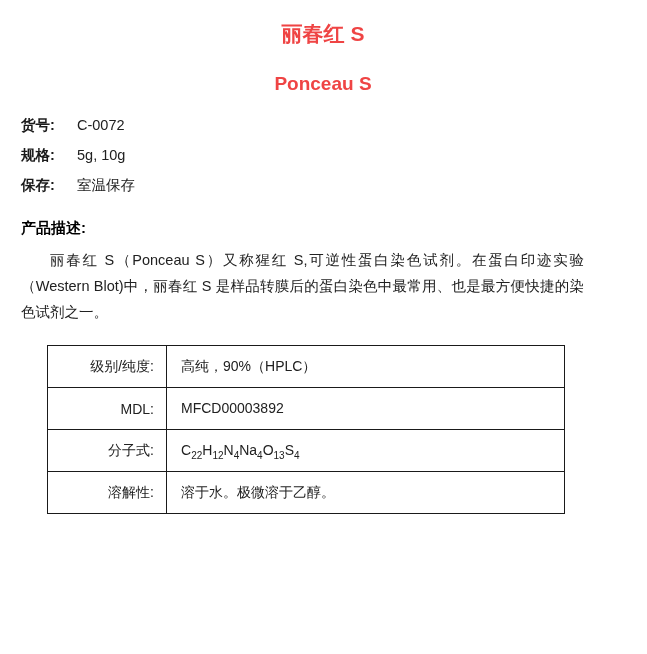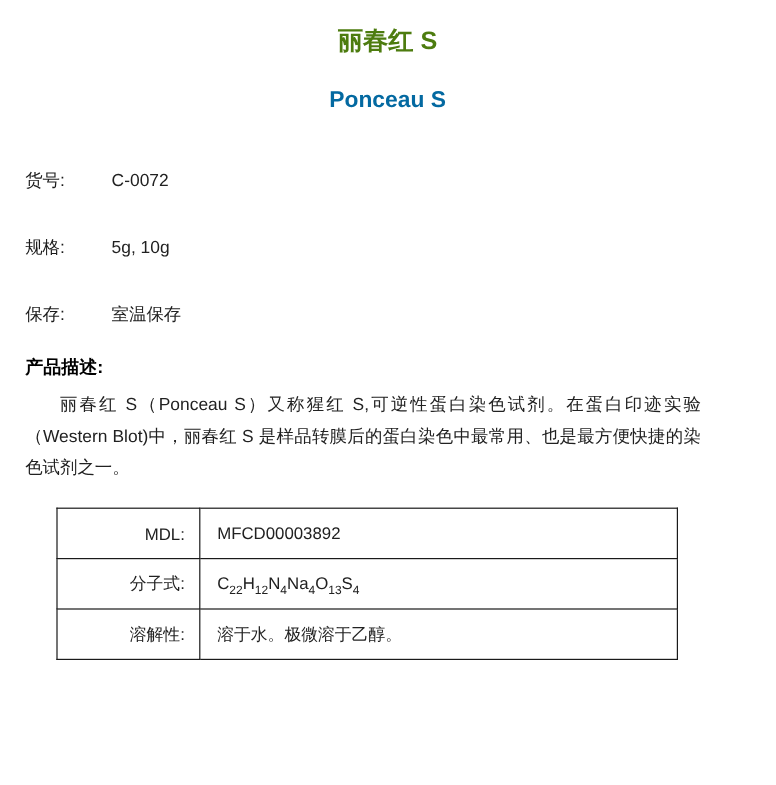--- a/index.html
+++ b/index.html
@@ -15,46 +15,45 @@
     font-family: "Liberation Sans", "DejaVu Sans", sans-serif;
   }
   .doc {
     padding: 12px 22px 0 21px;
   }
   .title {
     margin: 8px 0 0 0;
     text-align: center;
     font-size: 21px;
     font-weight: bold;
-    color: #4d7c0f;
+    color: #ef4444;
   }
   .subtitle {
     margin: 25px 0 0 0;
     text-align: center;
     font-size: 19px;
     font-weight: bold;
-    color: #0369a1;
+    color: #ef4444;
   }
   .info-block {
     margin-top: 23px;
   }
   .info-row {
     margin-bottom: 15px;
     font-size: 14.5px;
     line-height: 15px;
   }
   .info-label {
     display: inline-block;
     min-width: 42px;
-    font-weight: normal;
+    font-weight: bold;
     color: #1a1a1a;
-    margin-top: 26px;
   }
   .info-value {
-    margin-left: 30px;
+    margin-left: 14px;
   }
   .section-heading {
     margin: 26px 0 0 0;
     font-size: 15px;
     font-weight: bold;
     color: #000000;
   }
   .description-text {
     margin: 9px 0 0 0;
     width: 563px;
@@ -110,20 +109,24 @@
     </div>
   </div>
 
   <h3 class="section-heading">产品描述:</h3>
   <p class="description-text">丽春红 S（Ponceau S）又称猩红 S,可逆性蛋白染色试剂。在蛋白印迹实验（Western Blot)中，丽春红 S 是样品转膜后的蛋白染色中最常用、也是最方便快捷的染色试剂之一。</p>
 
 
   <table class="properties-table">
     <tbody>
       <tr>
+        <td class="prop-label">级别/纯度:</td>
+        <td class="prop-value">高纯，90%（HPLC）</td>
+      </tr>
+      <tr>
         <td class="prop-label">MDL:</td>
         <td class="prop-value">MFCD00003892</td>
       </tr>
       <tr>
         <td class="prop-label">分子式:</td>
         <td class="prop-value">C<sub>22</sub>H<sub>12</sub>N<sub>4</sub>Na<sub>4</sub>O<sub>13</sub>S<sub>4</sub></td>
       </tr>
       <tr>
         <td class="prop-label">溶解性:</td>
         <td class="prop-value">溶于水。极微溶于乙醇。</td>

